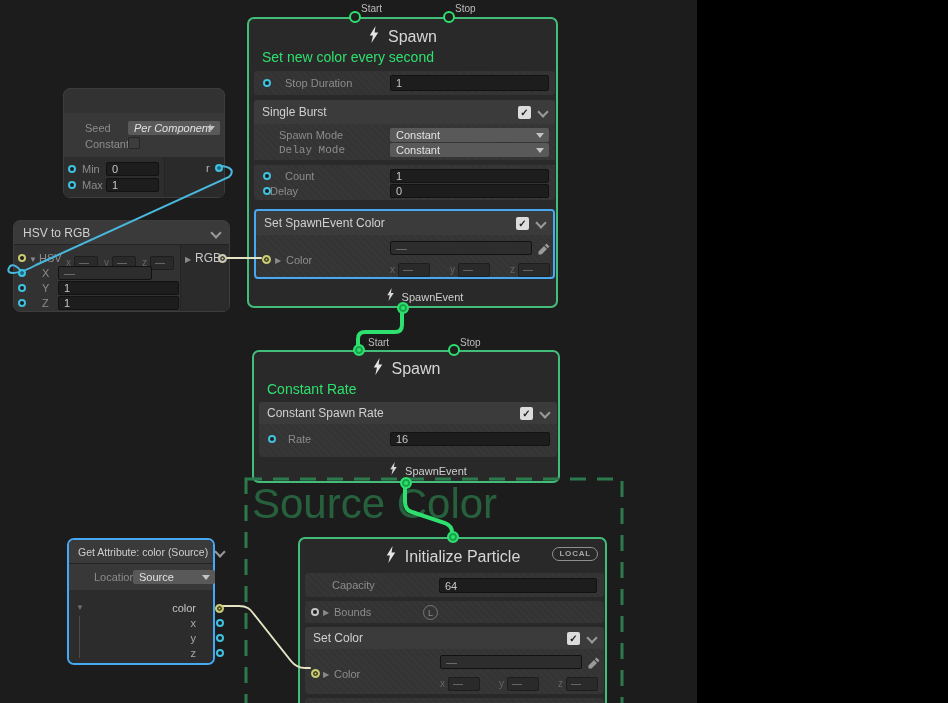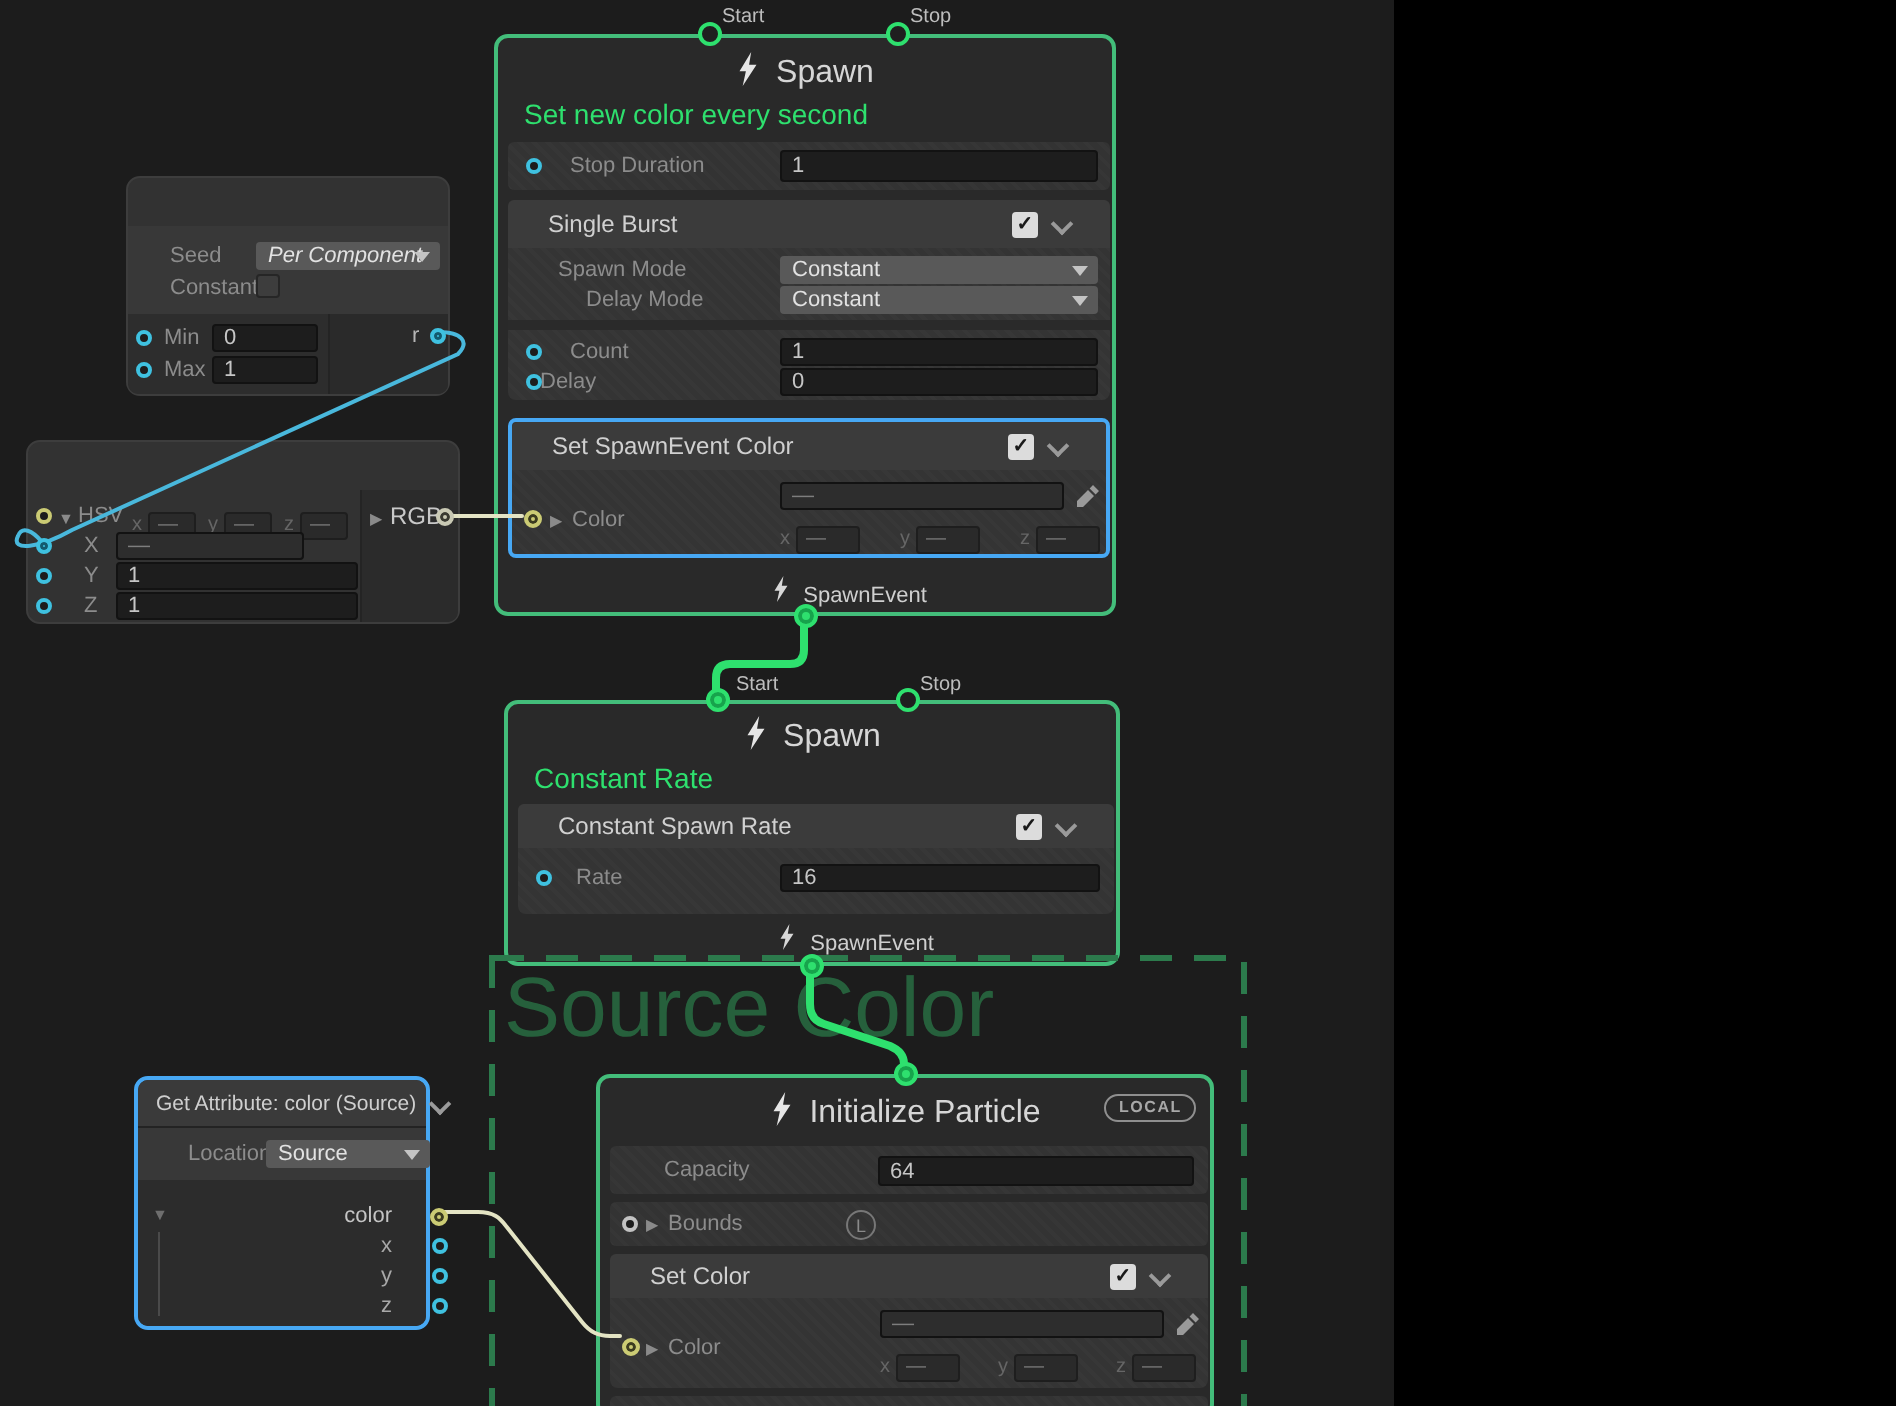--- a/index.html
+++ b/index.html
@@ -15,21 +15,21 @@
   .subtitle{position:absolute;color:#2ee06e;font-size:14px;white-space:nowrap;}
   .smtitle{position:absolute;left:0;right:0;top:0;height:24px;display:flex;align-items:center;
            justify-content:space-between;padding:0 9px;color:#cfcfcf;font-size:12px;background:#3a3a3a;
            border-radius:5px 5px 0 0;border-bottom:1px solid #232323;box-sizing:border-box;white-space:nowrap;}
   .row{position:absolute;background:#333333;border-radius:3px;
        background-image:repeating-linear-gradient(45deg,rgba(255,255,255,.015) 0 2px,transparent 2px 5px);}
   .block{position:absolute;background:#343434;border-radius:4px;box-sizing:border-box;
          background-image:repeating-linear-gradient(45deg,rgba(255,255,255,.015) 0 2px,transparent 2px 5px);}
   .block.sel{border:2px solid #47a8f4;}
   .bheader{position:absolute;left:0;right:0;top:0;height:24px;display:flex;align-items:center;
-           padding:0 20px;color:#d0d0d0;font-size:12px;background:#3b3b3b;border-radius:3px 3px 0 0;
+           padding:0 8px;color:#d0d0d0;font-size:12px;background:#3b3b3b;border-radius:3px 3px 0 0;
            box-sizing:border-box;white-space:nowrap;}
   .plabel{position:absolute;color:#8c8c8c;font-size:11px;display:flex;align-items:center;white-space:nowrap;}
   .field{position:absolute;background:#1d1d1d;border:1px solid #121212;border-radius:2px;color:#c6c6c6;
          font-size:11px;display:flex;align-items:center;padding:0 5px;box-sizing:border-box;}
   .field.dis{background:#2d2d2d;color:#7d7d7d;}
   .dd{position:absolute;background:#595959;border-radius:2px;color:#e2e2e2;font-size:11px;display:flex;
       align-items:center;padding:0 6px;box-sizing:border-box;white-space:nowrap;}
   .ddarr{position:absolute;right:5px;top:50%;margin-top:-2px;width:0;height:0;
          border-left:4px solid transparent;border-right:4px solid transparent;border-top:5px solid #c4c4c4;}
   .port{position:absolute;border-radius:50%;box-sizing:border-box;z-index:10;}
@@ -98,21 +98,21 @@
         <span></span>
         <span class="bh-title">Single Burst</span>
         <span class="check">✓</span>
         <span class="chev"></span>
       </div>
       <div class="plabel" style="left:25px;top:28px;height:14px;">Spawn Mode</div>
       <div class="dd" style="left:136px;top:28px;width:159px;height:14px;">
         <span>Constant</span>
         <span class="ddarr"></span>
       </div>
-      <div class="plabel" style="left:39px;top:43px;height:14px;">Delay Mode</div>
+      <div class="plabel" style="left:25px;top:43px;height:14px;font-family:Liberation Mono, monospace;">Delay Mode</div>
       <div class="dd" style="left:136px;top:43px;width:159px;height:14px;">
         <span>Constant</span>
         <span class="ddarr"></span>
       </div>
       <div class="abs" style="left:0;top:60px;width:100%;height:5px;background:#2a2a2a;"></div>
       <div class="port p-cy-h" style="left:9px;top:72px;"></div>
       <div class="plabel" style="left:31px;top:69px;height:14px;">Count</div>
       <div class="field" style="left:136px;top:69px;width:159px;height:14px;">1</div>
       <div class="port p-cy-h" style="left:9px;top:87px;"></div>
       <div class="plabel" style="left:16px;top:84px;height:14px;">Delay</div>
@@ -163,20 +163,24 @@
     <div class="plabel" style="left:18px;top:73px;height:14px;">Min</div>
     <div class="field" style="left:42px;top:73px;width:53px;height:14px;">0</div>
     <div class="port p-cy-h" style="left:4px;top:92px;"></div>
     <div class="plabel" style="left:18px;top:89px;height:14px;">Max</div>
     <div class="field" style="left:42px;top:89px;width:53px;height:14px;">1</div>
     <div class="plabel" style="left:142px;top:72px;height:14px;color:#b5b5b5;">r</div>
     <div class="port p-cy-f" style="left:151px;top:75px;"></div>
   </div>
 
   <div class="node" style="left:13px;top:220px;width:217px;height:92px;border-color:#3d3d3d;background:#323232;border-width:1px;">
+    <div class="smtitle">
+      <span>HSV to RGB</span>
+      <span class="chev"></span>
+    </div>
     <div class="abs" style="left:166px;top:24px;width:49px;height:66px;background:#2b2b2b;border-left:1px solid #242424;border-radius:0 0 5px 0;"></div>
     <div class="port p-ye-h" style="left:4px;top:33px;"></div>
     <span class="tri abs" style="left:15px;top:35px;">▼</span>
     <div class="plabel" style="left:25px;top:30px;height:14px;">HSV</div>
     <div class="subrow" style="left:52px;top:31px;width:108px;">
       <span><span class="minilabel">x</span><span class="minifield" style="min-width:14px;">—</span></span>
       <span><span class="minilabel">y</span><span class="minifield" style="min-width:14px;">—</span></span>
       <span><span class="minilabel">z</span><span class="minifield" style="min-width:14px;">—</span></span>
     </div>
     <div class="port p-cy-f" style="left:4px;top:48px;"></div>

